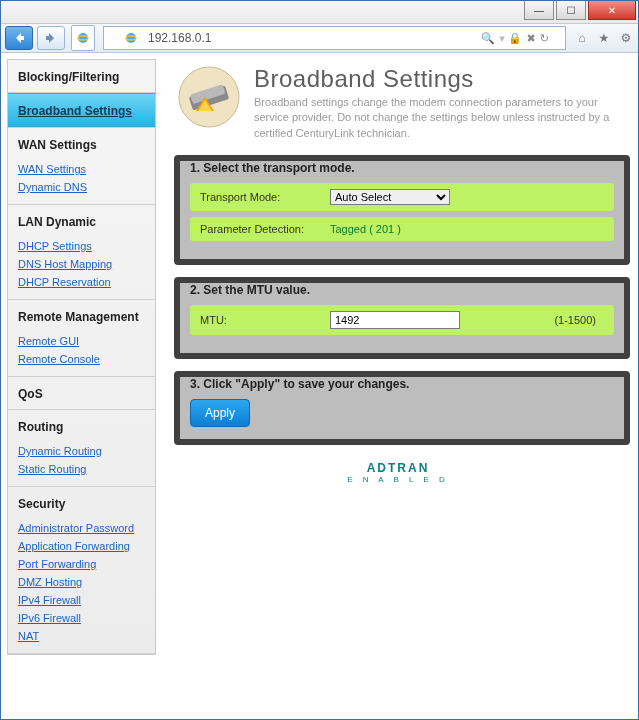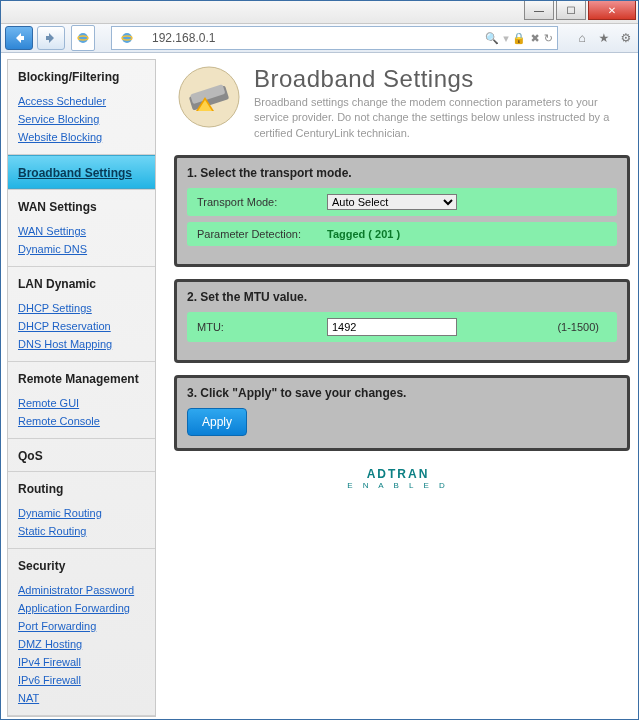--- a/index.html
+++ b/index.html
@@ -9,48 +9,48 @@
   .tbtn{width:28px;height:18px;border:1px solid #8a8a8a;border-top:none;margin-right:2px;background:linear-gradient(#f8f8f8,#dadada);display:flex;align-items:center;justify-content:center;font-size:10px;color:#333}
   .tbtn.close{width:46px;background:linear-gradient(#ef8f8f,#d43b2b);color:#fff;border-color:#a02a1e}
   
   .navbar{height:28px;background:linear-gradient(#f7f9fc,#e5ecf4);border-bottom:1px solid #b9c6d6;display:flex;align-items:center;padding:0 4px;gap:4px}
   .navbtn{width:26px;height:22px;border:1px solid #9bb6d4;border-radius:3px;background:linear-gradient(#ffffff,#d8e6f4);display:flex;align-items:center;justify-content:center}
   .navbtn.back{background:linear-gradient(#6fb6f0,#2f86d6);border-color:#2f6aa8}
   .navbtn.back svg path{fill:#fff}
   .navbtn svg path{fill:#6e90b3}
   .tabbox{display:flex;align-items:center;height:24px;border:1px solid #9bb6d4;border-radius:2px;background:#fff;margin-left:2px}
   .tabicon{width:16px;height:16px;display:flex;align-items:center;justify-content:center;margin:0 3px}
-  .addr{flex:1;display:flex;align-items:center;height:22px;border:1px solid #9bb6d4;background:#fff;margin:0 12px;padding:0 4px;gap:12px}
+  .addr{flex:1;display:flex;align-items:center;height:22px;border:1px solid #9bb6d4;background:#fff;margin:0 4px;padding:0 16px;gap:4px}
   .addr input{border:none;outline:none;flex:1;font-size:12px;color:#555}
   .addr .smallicons{display:flex;gap:4px;align-items:center;color:#888;font-size:11px}
   .righticons{display:flex;gap:6px;align-items:center;color:#777}
   .righticons span{width:16px;height:16px;display:flex;align-items:center;justify-content:center}
   
   .page{flex:1;overflow:auto;background:#fff;padding:6px 8px 8px 6px}
   .wrap{display:flex;gap:18px}
   
   .sidebar{width:147px;border:1px solid #c9c9c9;background:linear-gradient(#f5f5f5,#ececec)}
   .section{border-bottom:1px solid #d0d0d0}
   .section-head{font-weight:bold;color:#222;padding:10px 10px 8px 10px;font-size:12px}
   .section-head.active{background:linear-gradient(#6ed5f5,#23b4e4);color:#083a56;text-decoration:underline;border:1px solid #3aa7cf;border-left:none;border-right:none}
   .links{padding:0 0 8px 0}
   .links a{display:block;color:#1e62c6;text-decoration:underline;font-size:11px;padding:3px 10px}
   
   .main{flex:1}
   .header{display:flex;gap:10px;padding:6px 8px 14px 0}
   .logo{width:70px;height:64px;flex-shrink:0;display:flex;align-items:center;justify-content:center}
   .title{color:#5e5e5e;font-size:24px;letter-spacing:0.5px;margin:0 0 2px 0;font-weight:normal}
   .subtitle{color:#9a9a9a;font-size:11px;line-height:1.4}
-  .panel{background:#bdbdbd;border:3px solid #404040;border-radius:4px;padding:8px 10px 12px 10px;margin-bottom:12px}
+  .panel{background:#bdbdbd;border:6px solid #404040;border-radius:4px;padding:0 10px 12px 10px;margin-bottom:12px}
   .step{font-weight:bold;color:#222;margin-bottom:8px;font-size:12px}
-  .inner{background:#86efac;border-radius:3px;padding:6px 10px;margin-bottom:6px;display:flex;align-items:center;font-size:11px}
+  .inner{background:#bef264;border-radius:3px;padding:6px 10px;margin-bottom:6px;display:flex;align-items:center;font-size:11px}
   .inner .lbl{width:130px;color:#333}
-  .inner select{width:130px;font-size:11px;border:1px solid #7a7a7a}
+  .inner select{width:120px;font-size:11px;border:1px solid #7a7a7a}
   .inner input[type=text]{width:120px;font-size:11px;border:1px solid #7a7a7a;padding:2px 4px}
-  .tagged{color:#0a7a2a;font-weight:bold}
+  .tagged{color:#0a7a2a;font-weight:normal}
   .range{color:#333;margin-left:auto;padding-right:8px}
   .apply{background:linear-gradient(#2ea7ef,#0a7fd6);color:#fff;border:1px solid #0a69b2;border-radius:4px;padding:6px 14px;font-weight:normal;font-size:12px;cursor:pointer}
   .brand{text-align:center;padding:4px 8px 6px 0;color:#0b7f83;font-weight:bold;letter-spacing:2px}
   .brand small{display:block;letter-spacing:4px;font-size:8px;color:#0b7f83;font-weight:normal}
 </style>
 </head>
 <body>
 
 <div class="window">
 
@@ -101,42 +101,37 @@
       <span>⚙</span>
     </div>
   </div>
 
   <div class="page">
     <div class="wrap">
 
       <div class="sidebar" id="sidebar">
           <div class="section">
             <div class="section-head">Blocking/Filtering</div>
-            <div class="links">
-              <a href="#">Access Scheduler</a>
-              <a href="#">Service Blocking</a>
-              <a href="#">Website Blocking</a>
-            </div>
           </div>
           <div class="section">
             <div class="section-head active">Broadband Settings</div>
           </div>
           <div class="section">
             <div class="section-head">WAN Settings</div>
             <div class="links">
               <a href="#">WAN Settings</a>
               <a href="#">Dynamic DNS</a>
             </div>
           </div>
           <div class="section">
             <div class="section-head">LAN Dynamic</div>
             <div class="links">
               <a href="#">DHCP Settings</a>
+              <a href="#">DNS Host Mapping</a>
               <a href="#">DHCP Reservation</a>
-              <a href="#">DNS Host Mapping</a>
             </div>
           </div>
           <div class="section">
             <div class="section-head">Remote Management</div>
             <div class="links">
               <a href="#">Remote GUI</a>
               <a href="#">Remote Console</a>
             </div>
           </div>
           <div class="section">

